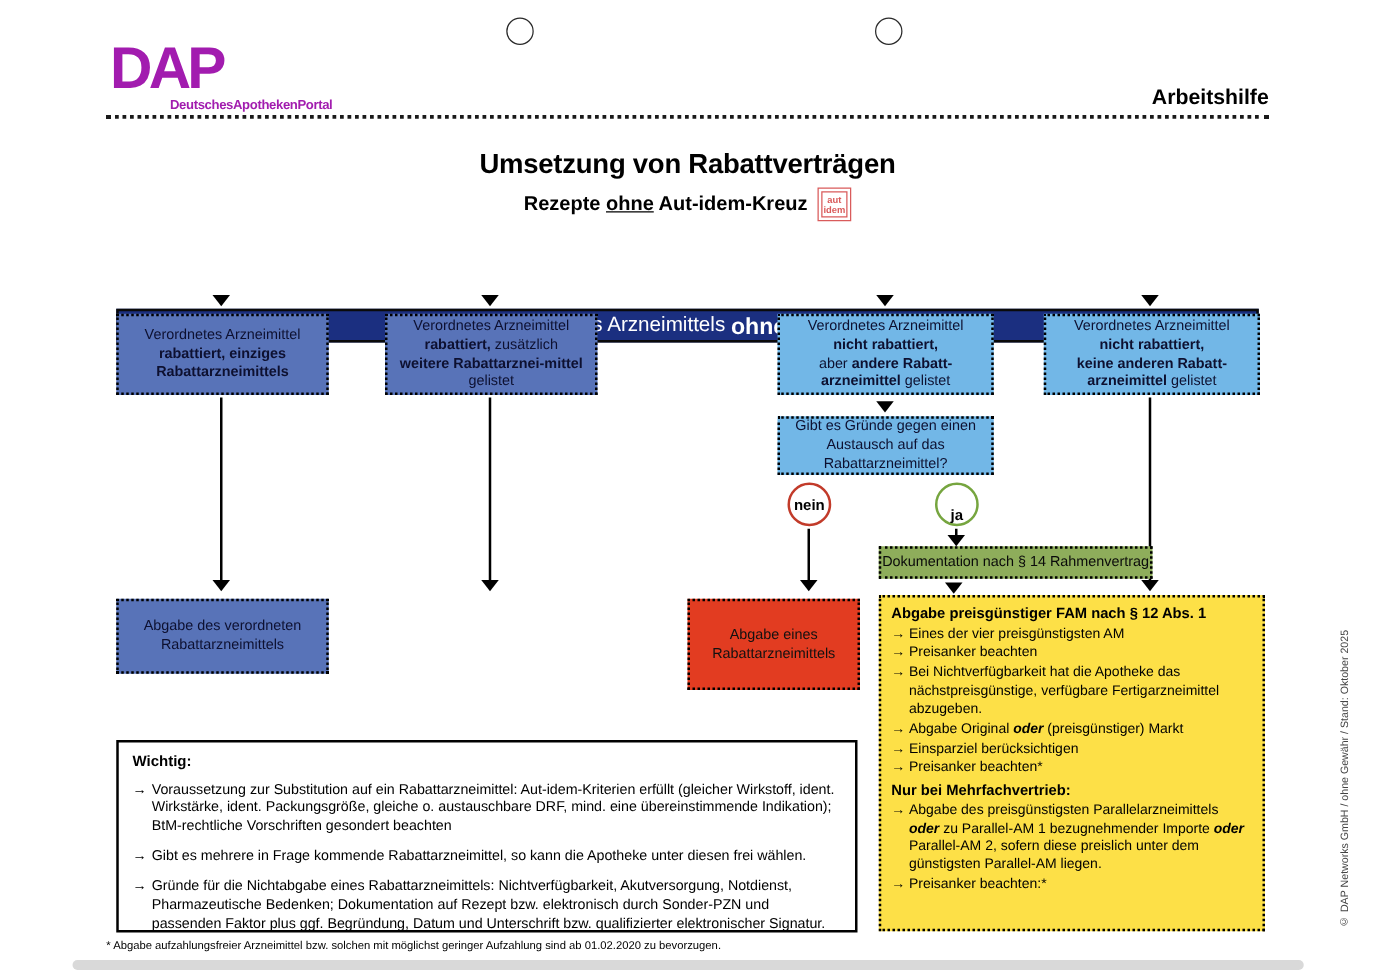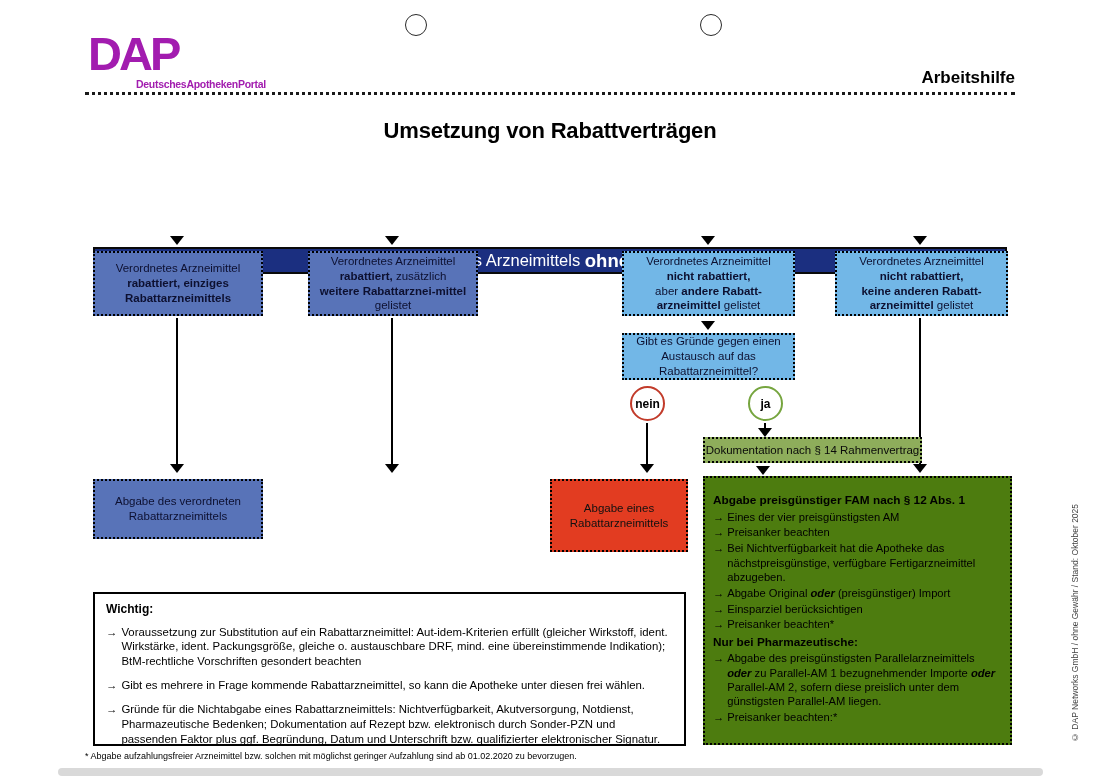--- a/index.html
+++ b/index.html
@@ -29,25 +29,25 @@
   .vline { position:absolute; width:2px; background:#000; }
 
   .fbox { position:absolute; border:2.5px dotted #000; display:flex; flex-direction:column; align-items:center; justify-content:center; text-align:center; font-size:11.5px; line-height:1.28; color:#0d1030; padding:3px 6px; }
   .fbox .inner { width:100%; }
   .mblue { background:#5873b8; }
   .lblue { background:#72b7e7; }
   .rbox  { background:#e23c21; color:#111; }
 
   .circle { position:absolute; width:35px; height:35px; border-radius:50%; background:#fff; display:flex; align-items:center; justify-content:center; font-size:12px; font-weight:bold; color:#000; }
   .c-nein { border:2.5px solid #c23b2a; }
-  .c-ja { border:2.5px solid #76a53f; }
+  .c-ja { border:2.5px solid #76a53f;align-items:flex-end; }
 
   .greenbox { position:absolute; left:703px; top:437px; width:219px; height:26px; background:#8ead5b; border:2.5px dotted #000; display:flex; align-items:center; justify-content:center; font-size:11.5px; color:#0a0a0a; }
 
-  .bigbox { position:absolute; left:703px; top:476px; width:309px; height:269px; background:#4d7c0f; border:2.5px dotted #000; padding:15px 8px; font-size:11.2px; line-height:1.28; color:#000; }
+  .bigbox { position:absolute; left:703px; top:476px; width:309px; height:269px; background:#fde047; border:2.5px dotted #000; padding:5px 8px; font-size:11.2px; line-height:1.28; color:#000; }
   .bb-h { font-weight:bold; font-size:11.8px; margin-top:3px; }
   .bb-i { display:flex; gap:3px; margin-top:1.5px; }
   .bb-i .ar { flex:0 0 auto; }
   .oder { font-weight:bold; font-style:italic; }
 
   .wichtig { position:absolute; left:93px; top:592px; width:593px; height:154px; border:2px solid #000; background:#fff; padding:8px 11px; font-size:11.4px; line-height:1.3; }
   .w-title { font-weight:bold; font-size:12px; margin-bottom:7px; }
   .w-i { display:flex; gap:4px; margin-bottom:9px; }
   .w-i .ar { flex:0 0 auto; }
 
@@ -64,20 +64,29 @@
   <div class="hole hole-r"></div>
 
   <div class="logo">
     <div class="logo-word">DAP</div>
     <div class="logo-sub">DeutschesApothekenPortal</div>
   </div>
   <div class="doc-label">Arbeitshilfe</div>
   <div class="hrule"></div>
 
   <div class="title">Umsetzung von Rabattverträgen</div>
+  <div class="subtitle">
+    <span><span>Rezepte </span><span class="u">ohne</span><span> Aut-idem-Kreuz</span></span>
+    <span class="aut-badge">
+      <span class="aut-badge-in">
+          <span>aut</span>
+          <span>idem</span>
+        </span>
+    </span>
+  </div>
 
   <div class="banner"><span>Verordnung eines Arzneimittels </span><b>ohne</b><span> Aut-idem-Kreuz</span></div>
 
   <div class="tri" style="left:170px; top:236px;"></div>
   <div class="tri" style="left:385px; top:236px;"></div>
   <div class="tri" style="left:701px; top:236px;"></div>
   <div class="tri" style="left:913px; top:236px;"></div>
 
   <div class="fbox mblue" style="left:93px; top:251px; width:170px; height:65px;">
     <div class="inner"><span>Verordnetes Arzneimittel</span><br><b>rabattiert, einziges Rabattarzneimittels</b></div>
@@ -136,31 +145,31 @@
     <div class="bb-i">
         <span class="ar">→</span>
         <span>Preisanker beachten</span>
       </div>
     <div class="bb-i">
         <span class="ar">→</span>
         <span>Bei Nichtverfügbarkeit hat die Apotheke das nächstpreisgünstige, verfügbare Fertigarzneimittel abzugeben.</span>
       </div>
     <div class="bb-i">
         <span class="ar">→</span>
-        <span><span>Abgabe Original </span><span class="oder">oder</span><span> (preisgünstiger) Import</span></span>
+        <span><span>Abgabe Original </span><span class="oder">oder</span><span> (preisgünstiger) Markt</span></span>
       </div>
     <div class="bb-i">
         <span class="ar">→</span>
         <span>Einsparziel berücksichtigen</span>
       </div>
     <div class="bb-i">
         <span class="ar">→</span>
         <span>Preisanker beachten*</span>
       </div>
-    <div class="bb-h">Nur bei Pharmazeutische:</div>
+    <div class="bb-h">Nur bei Mehrfachvertrieb:</div>
     <div class="bb-i">
         <span class="ar">→</span>
         <span><span>Abgabe des preisgünstigsten Parallelarzneimittels </span><span class="oder">oder</span><span> zu Parallel-AM 1 bezugnehmender Importe </span><span class="oder">oder</span><span> Parallel-AM 2, sofern diese preislich unter dem günstigsten Parallel-AM liegen.</span></span>
       </div>
     <div class="bb-i">
         <span class="ar">→</span>
         <span>Preisanker beachten:*</span>
       </div>
   </div>
 

